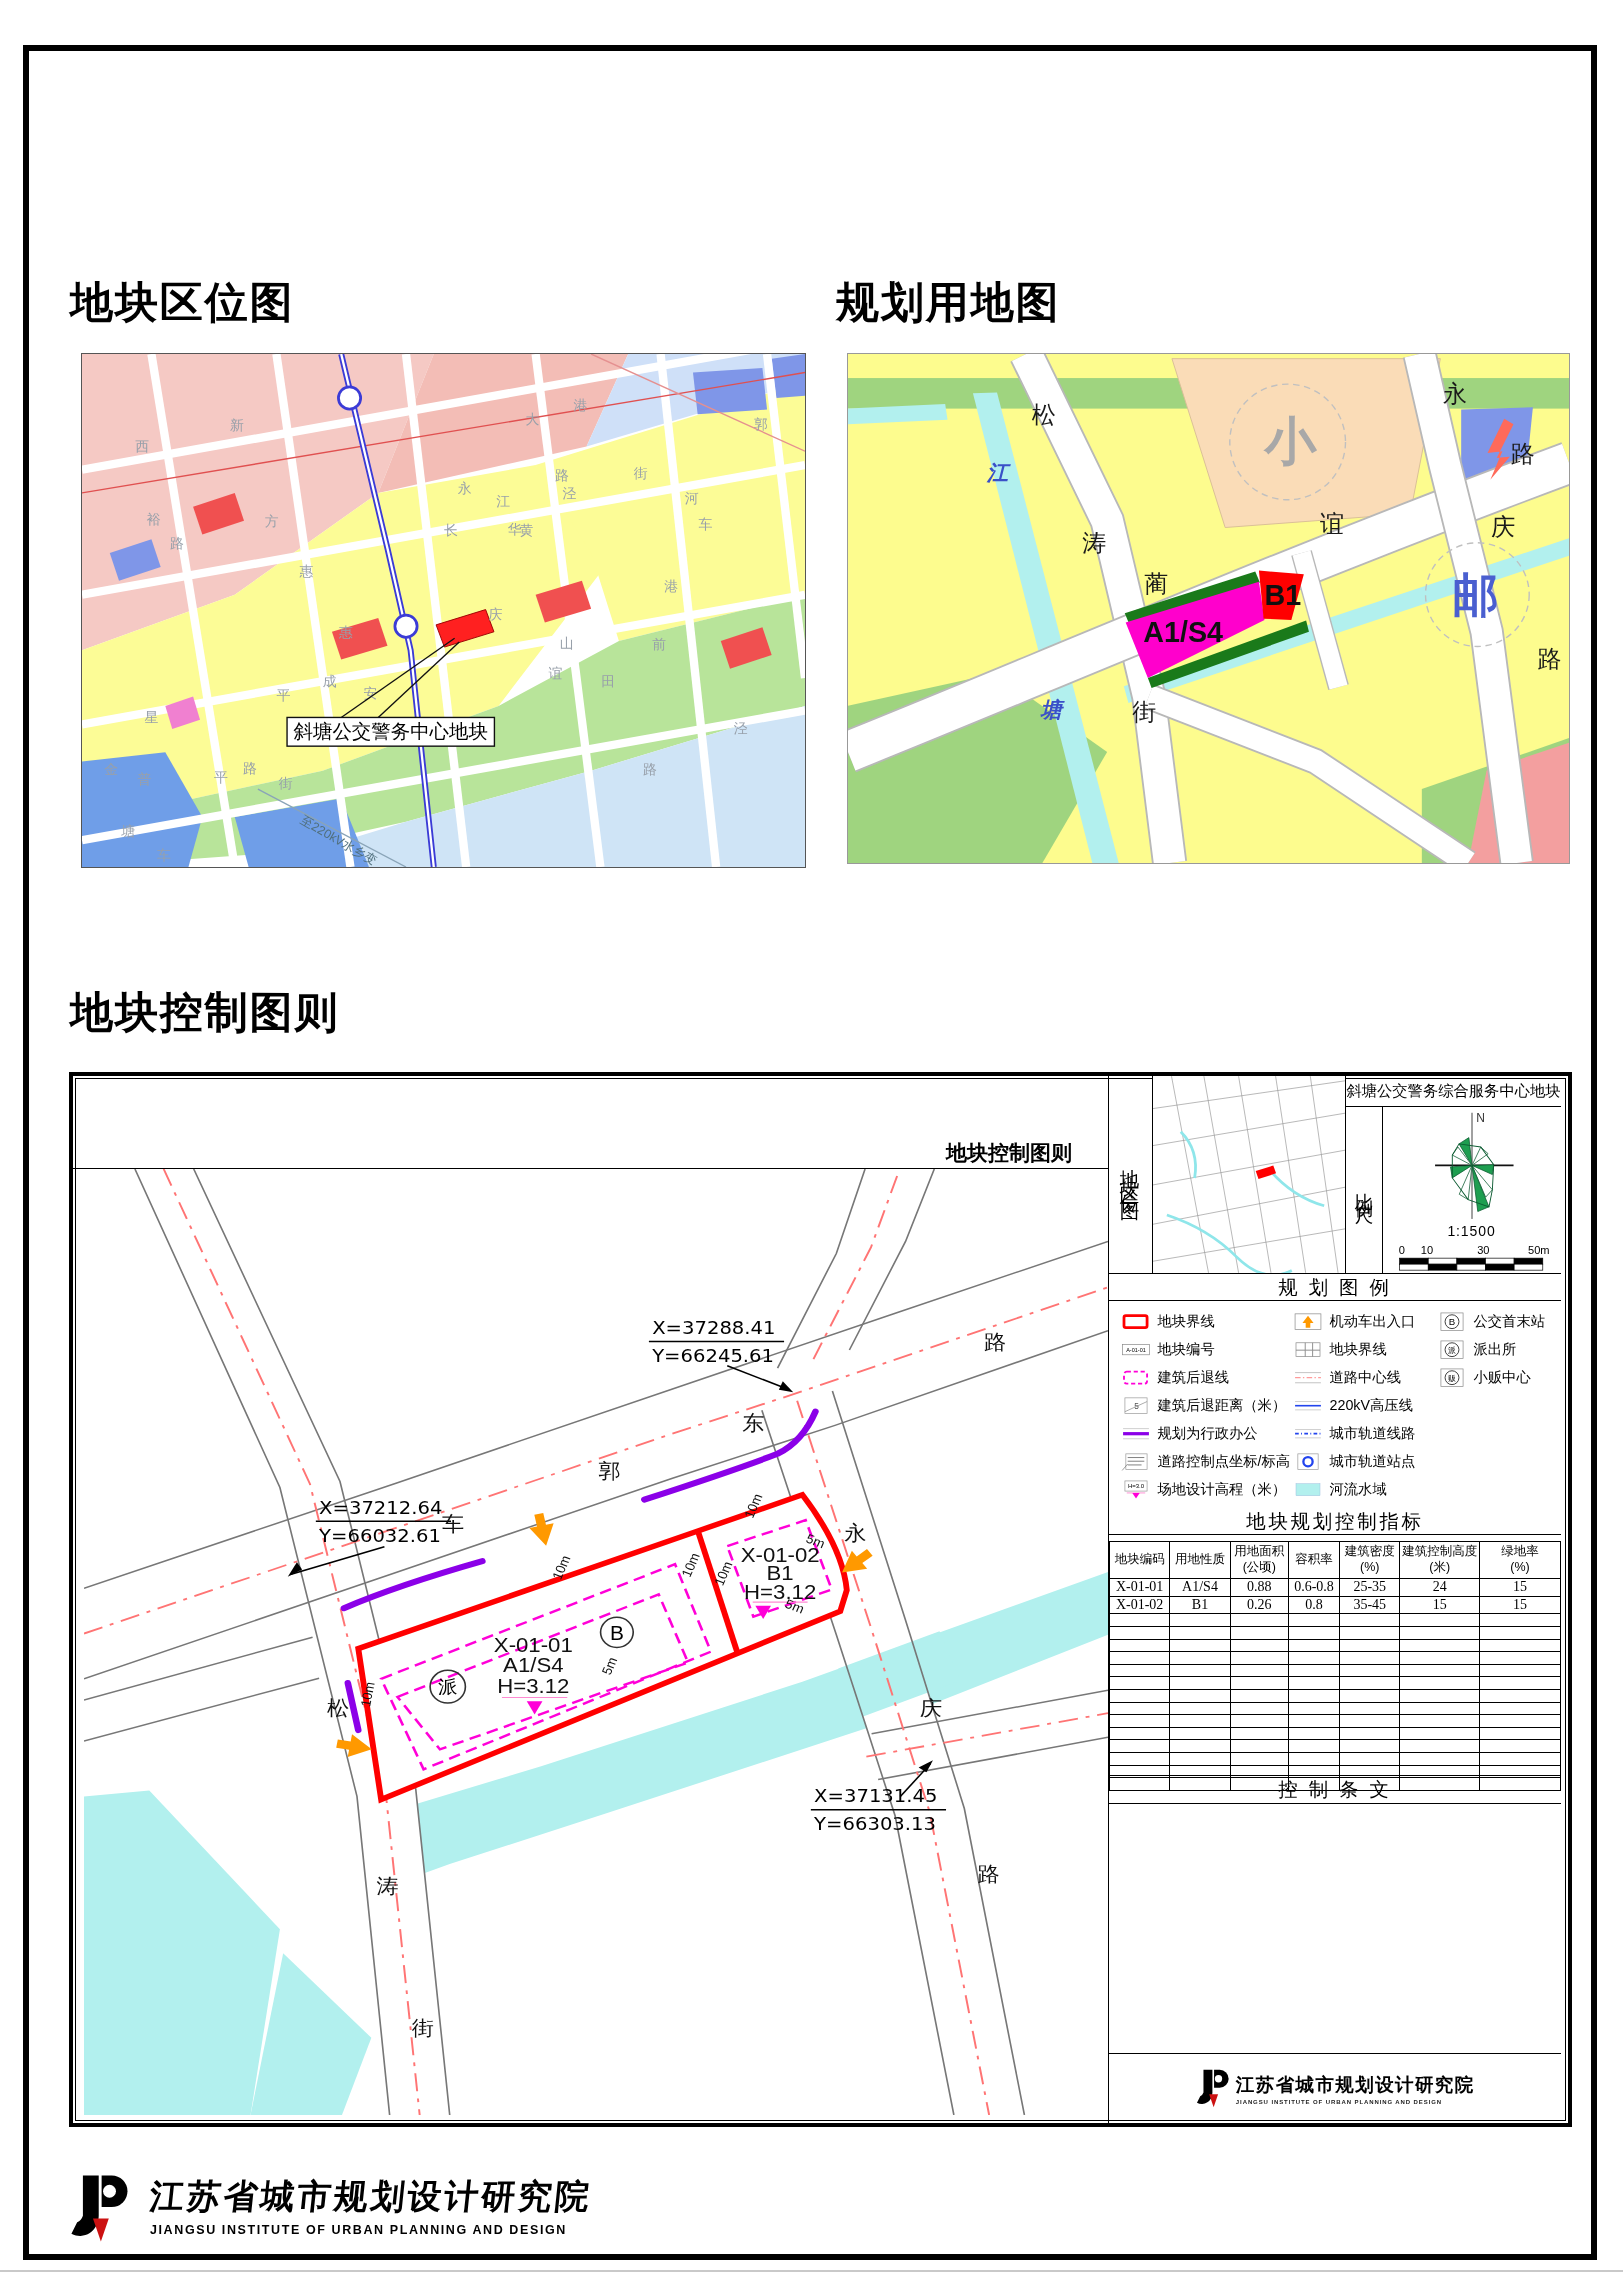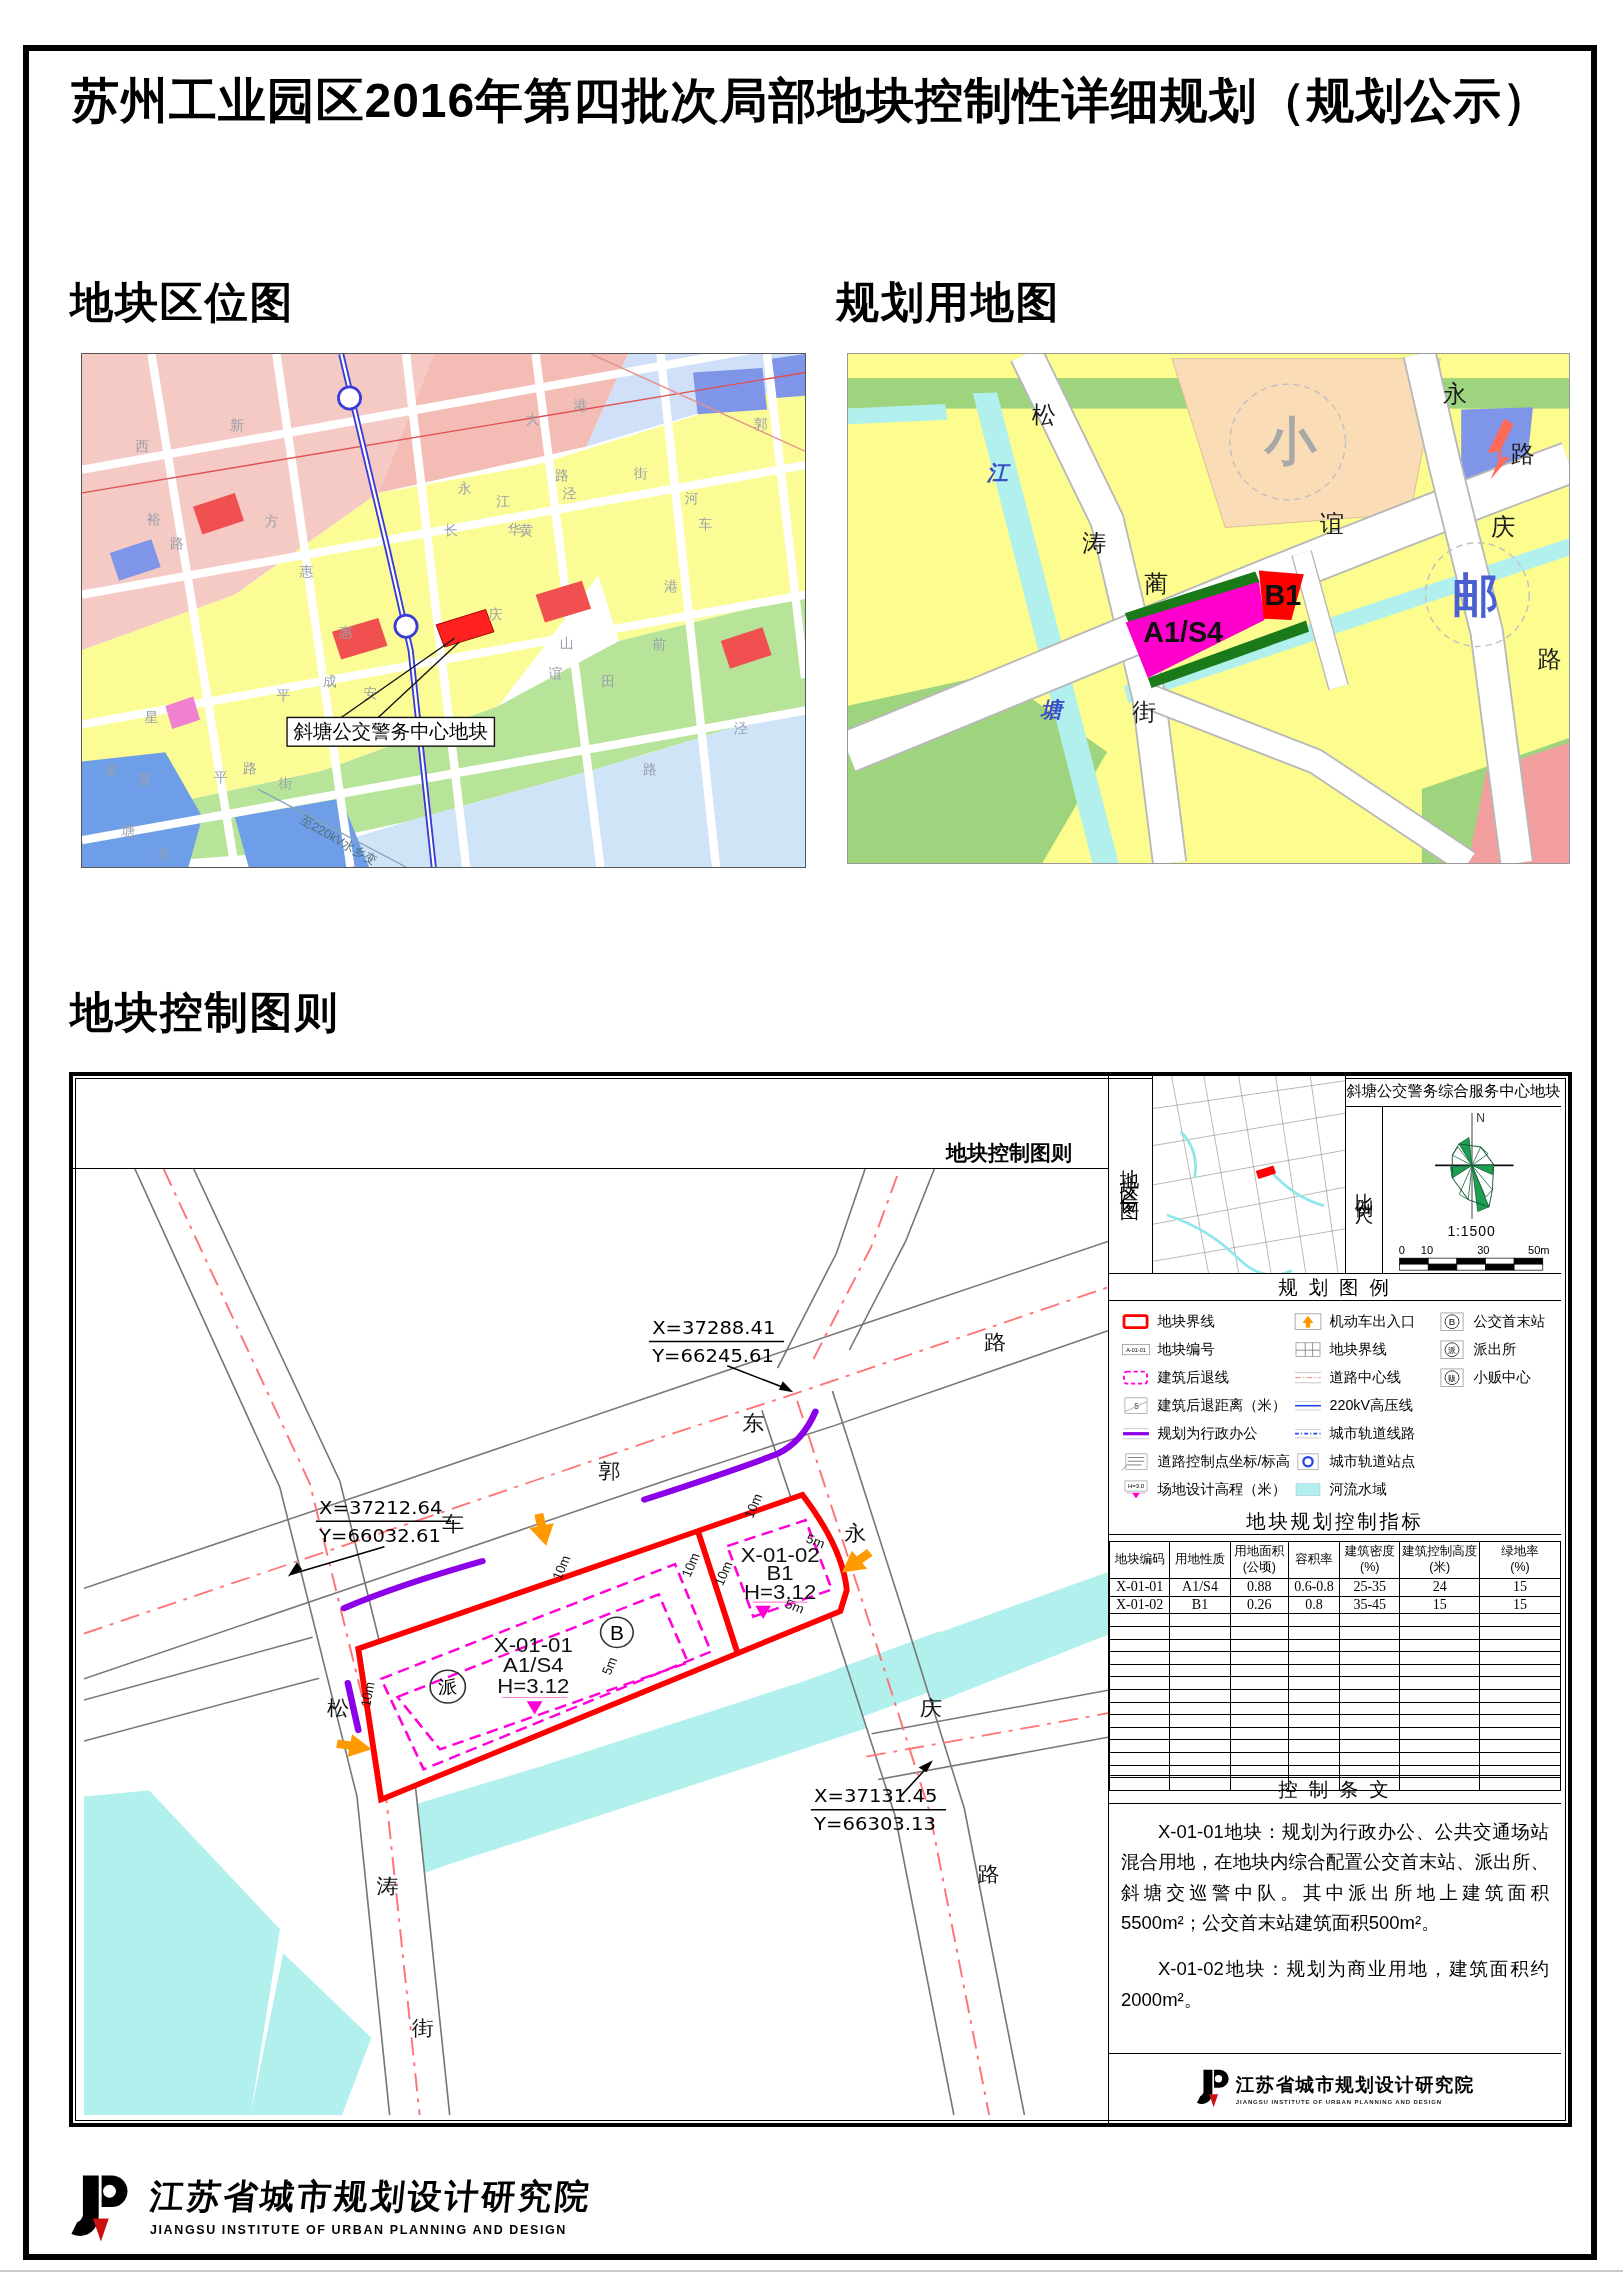--- a/index.html
+++ b/index.html
@@ -97,21 +97,20 @@
   .dim-lbl{font-size:21px;fill:#111;}
   .parcel-lbl{font-size:34px;fill:#111;}
 </style>
 </head>
 <body>
 
 <div class="page">
   <div class="frame"></div>
   <div class="bottom-gray"></div>
 
-  <div class="title1">苏州工业园区2016年第四批次局部地块控制性详细规划（规划公示）</div>
 
   <div class="heading h-loc">地块区位图</div>
   <div class="heading h-use">规划用地图</div>
 
   <svg class="locmap" viewBox="0 0 1562 1108" preserveAspectRatio="none">
     <polygon points="0,0 760,0 640,300 330,520 0,640" fill="#f5c9c4"></polygon>
     <polygon points="760,0 1180,0 1090,200 640,300" fill="#f3bdb6"></polygon>
     <polygon points="0,640 330,520 640,300 980,240 1160,420 900,760 520,900 150,980 0,900" fill="#fcfc96"></polygon>
     <polygon points="980,240 1562,60 1562,520 1160,620 1100,430" fill="#fcfc96"></polygon>
     <polygon points="1180,0 1562,0 1562,60 1090,200" fill="#cfe0f8"></polygon>
@@ -803,24 +802,20 @@
                 <td></td>
                 <td></td>
                 <td></td>
                 <td></td>
               </tr>
         </tbody>
           </table>
       </div>
 
       <div class="sb-band sb-prov-band">控  制  条  文</div>
-      <div class="sb-prov">
-        <p>X-01-01地块：规划为行政办公、公共交通场站混合用地，在地块内综合配置公交首末站、派出所、斜塘交巡警中队。其中派出所地上建筑面积5500m²；公交首末站建筑面积500m²。</p>
-        <p>X-01-02地块：规划为商业用地，建筑面积约2000m²。</p>
-      </div>
 
       <div class="sb-logo">
         <svg width="34" height="39" viewBox="0 0 74 96">
           <path d="M16,2 h22 v56 a26,28 0 0 1 -38,25 l8,-16 a14,15 0 0 0 8,-9 z" fill="#000"></path>
           <path d="M42,2 h14 a22,22 0 0 1 0,44 h-14 z" fill="#000"></path>
           <circle cx="53" cy="24" r="9" fill="#fff"></circle>
           <path d="M30,62 h22 l-11,32 Z" fill="#cc1111"></path>
         </svg>
         <div>
           <div class="sb-logo-cn">江苏省城市规划设计研究院</div>

